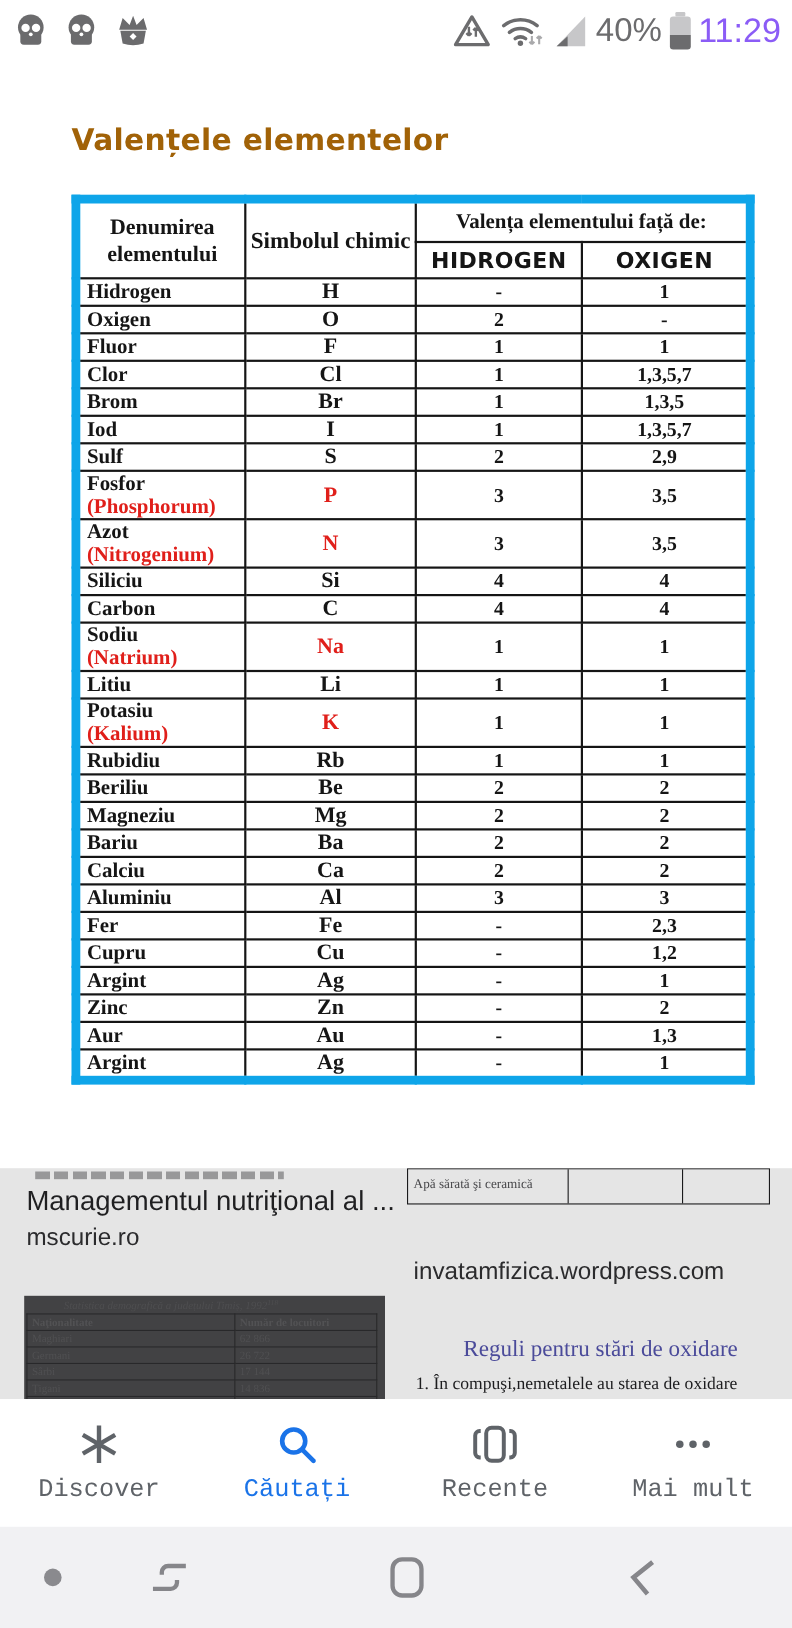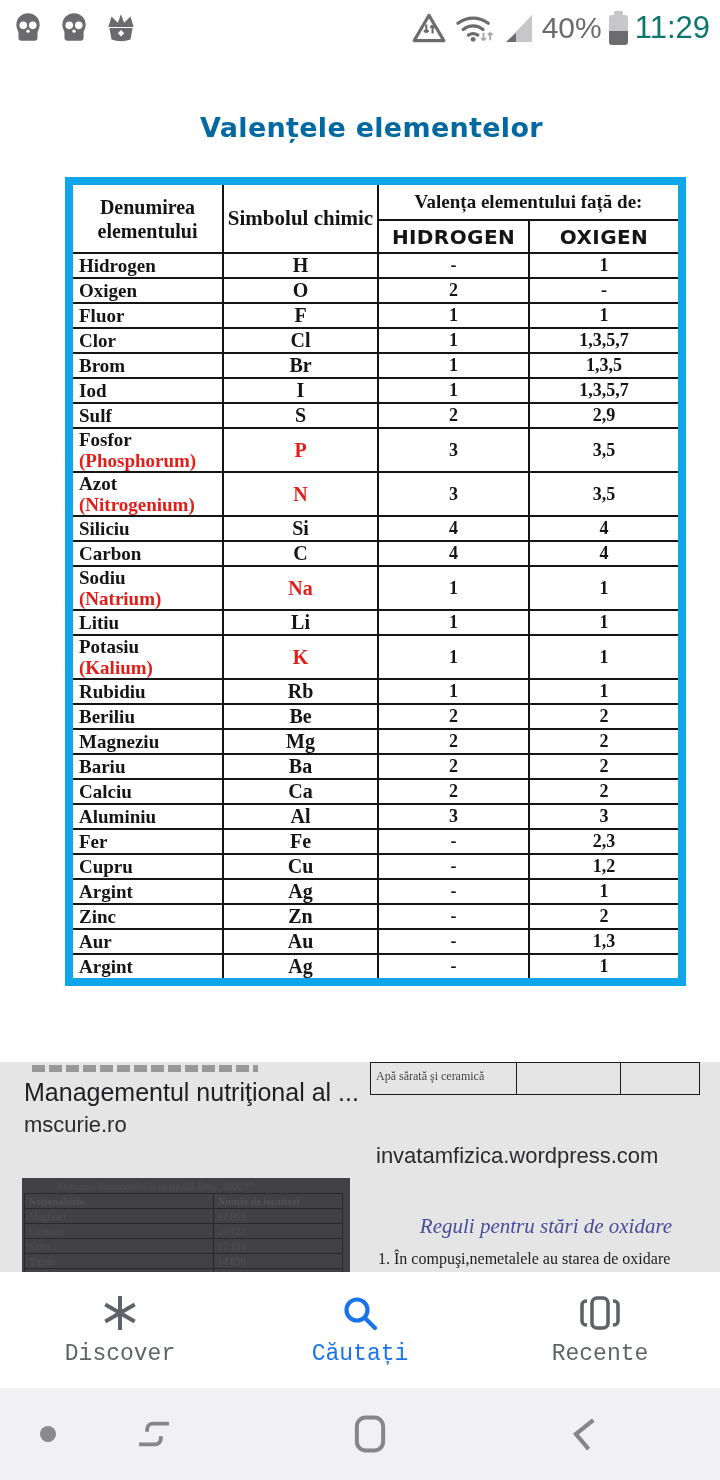--- a/index.html
+++ b/index.html
@@ -5,28 +5,28 @@
   html,body{margin:0;padding:0;background:#fff;}
   .screen{position:relative;width:720px;height:1480px;overflow:hidden;background:#fff;
           font-family:"Liberation Sans",sans-serif;}
 
   
   .status-bar{position:absolute;top:0;left:0;width:720px;height:56px;background:#fff;
     display:flex;align-items:center;justify-content:space-between;padding:0 10px;box-sizing:border-box;}
   .sb-left{display:flex;align-items:center;gap:10px;}
   .sb-right{display:flex;align-items:center;gap:7px;color:#6c6c6e;}
   .sb-text{font-size:30px;color:#6c6c6e;}
-  .sb-time{font-size:31px;color:#0f766e;}
+  .sb-time{font-size:31px;color:#8b5cf6;}
   .battery{position:relative;width:19px;height:30px;border-radius:3px;margin-top:3px;
     background:linear-gradient(to top,#6c6c6e 0 45%,#c7c7c9 45% 100%);}
   .battery:before{content:"";position:absolute;top:-4px;left:5px;width:9px;height:4px;background:#c7c7c9;border-radius:1px;}
 
   
-  .doc-title{position:absolute;left:65px;top:112px;width:613px;text-align:center;
-    font-family:"DejaVu Sans",sans-serif;font-weight:bold;font-size:27px;color:#0369a1;letter-spacing:.3px;}
+  .doc-title{position:absolute;left:65px;top:112px;width:613px;
+    font-family:"DejaVu Sans",sans-serif;font-weight:bold;font-size:27px;color:#a16207;letter-spacing:.3px;}
   table.vt{position:absolute;left:65px;top:177px;width:613px;table-layout:fixed;
     border-collapse:collapse;border:8px solid #0ea5e9;
     font-family:"Liberation Serif",serif;font-weight:bold;color:#151515;}
   .vt th,.vt td{border:2px solid #151515;padding:0;vertical-align:middle;}
   th.name-h{font-size:20px;line-height:1.2;}
   th.sym-h{font-size:21px;}
   th.span-h{font-size:19px;height:34px;}
   th.sub-h{font-family:"DejaVu Sans",sans-serif;font-size:20px;height:31px;letter-spacing:.4px;}
   .vt td{text-align:center;line-height:21px;height:23px;}
   td.c-name{text-align:left;padding-left:6px;font-size:19px;}
@@ -46,21 +46,21 @@
   .frag-right-top .fc{border-right:1px solid #1a1a1c;height:100%;box-sizing:border-box;
     font-family:"Liberation Serif",serif;font-size:12px;color:#47474a;padding:6px 0 0 5px;}
   .stats-frag{position:absolute;left:22px;top:116px;width:328px;height:94px;background:#424244;overflow:hidden;padding:2px 0 0 2px;box-sizing:border-box;}
   .stats-cap{font-family:"Liberation Serif",serif;font-style:italic;font-size:10px;color:#4e4e50;margin:0 0 1px 34px;}
   .stats-cap sup{font-size:7px;}
   table.stats{border-collapse:collapse;width:318px;table-layout:fixed;}
   .stats th,.stats td{border:1px solid #28282a;font-family:"Liberation Serif",serif;
     font-size:10px;color:#505052;text-align:left;padding:1px 0 1px 4px;height:12px;overflow:hidden;white-space:nowrap;}
   .stats th{font-weight:bold;color:#525254;}
   .dim-h2{position:absolute;left:396px;top:152px;width:300px;text-align:center;
-    font-family:"Liberation Serif",serif;font-size:21px;color:#4b4b9a;white-space:nowrap;font-style:italic;}
+    font-family:"Liberation Serif",serif;font-size:21px;color:#4b4b9a;white-space:nowrap;}
   .dim-body{position:absolute;left:378px;top:188px;width:336px;
     font-family:"Liberation Serif",serif;font-size:16px;color:#1d1d1f;white-space:nowrap;}
 
   
   .gnav{position:absolute;top:1272px;left:0;width:720px;height:116px;background:#fff;display:flex;}
   .gnav-item{flex:1;display:flex;flex-direction:column;align-items:center;justify-content:center;
     gap:8px;color:#5f6368;cursor:pointer;font-family:Liberation Mono, monospace;}
   .gnav-item .lbl{font-size:23px;}
   .gnav-item svg{display:block;}
 
@@ -435,20 +435,28 @@
       <span class="lbl">Căutați</span>
     </div>
     <div class="gnav-item" style="color: rgb(95, 99, 104);">
       <svg width="42" height="40" viewBox="0 0 42 40">
         <rect x="13" y="5" width="16" height="30" rx="5" fill="none" stroke="currentColor" stroke-width="3.6"></rect>
         <path d="M8 8 h-1 a4 4 0 0 0 -4 4 v16 a4 4 0 0 0 4 4 h1" fill="none" stroke="currentColor" stroke-width="3.6"></path>
         <path d="M34 8 h1 a4 4 0 0 1 4 4 v16 a4 4 0 0 1 -4 4 h-1" fill="none" stroke="currentColor" stroke-width="3.6"></path>
       </svg>
       <span class="lbl">Recente</span>
     </div>
+    <div class="gnav-item" style="color: rgb(95, 99, 104);">
+      <svg width="42" height="40" viewBox="0 0 42 40">
+        <circle cx="9" cy="20" r="3.4" fill="currentColor"></circle>
+        <circle cx="21" cy="20" r="3.4" fill="currentColor"></circle>
+        <circle cx="33" cy="20" r="3.4" fill="currentColor"></circle>
+      </svg>
+      <span class="lbl">Mai mult</span>
+    </div>
   </div>
 
   <div class="sysnav">
     <div class="pin-dot"></div>
     <div class="sys-btn" style="margin-left:75px;">
       <svg width="46" height="42" viewBox="0 0 40 36">
         <path d="M33 9 h-14 a5 5 0 0 0 -5 5 v2" fill="none" stroke="#86868a" stroke-width="3.4"></path>
         <path d="M7 27 h14 a5 5 0 0 0 5 -5 v-2" fill="none" stroke="#86868a" stroke-width="3.4"></path>
       </svg>
     </div>

